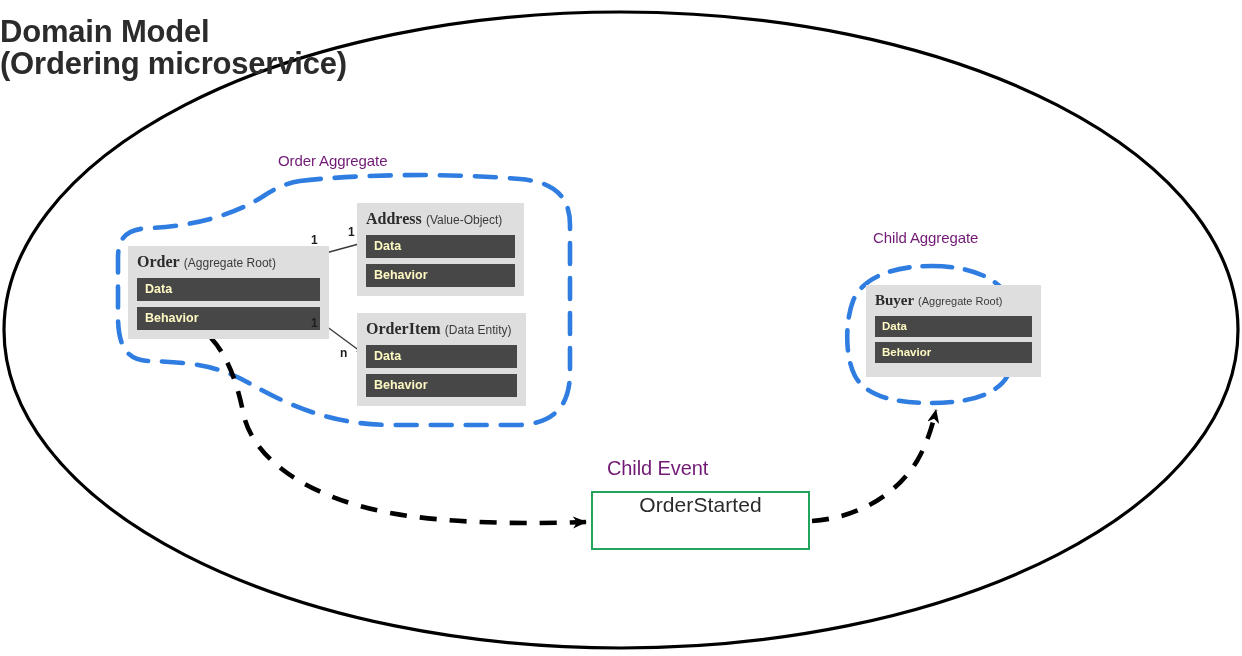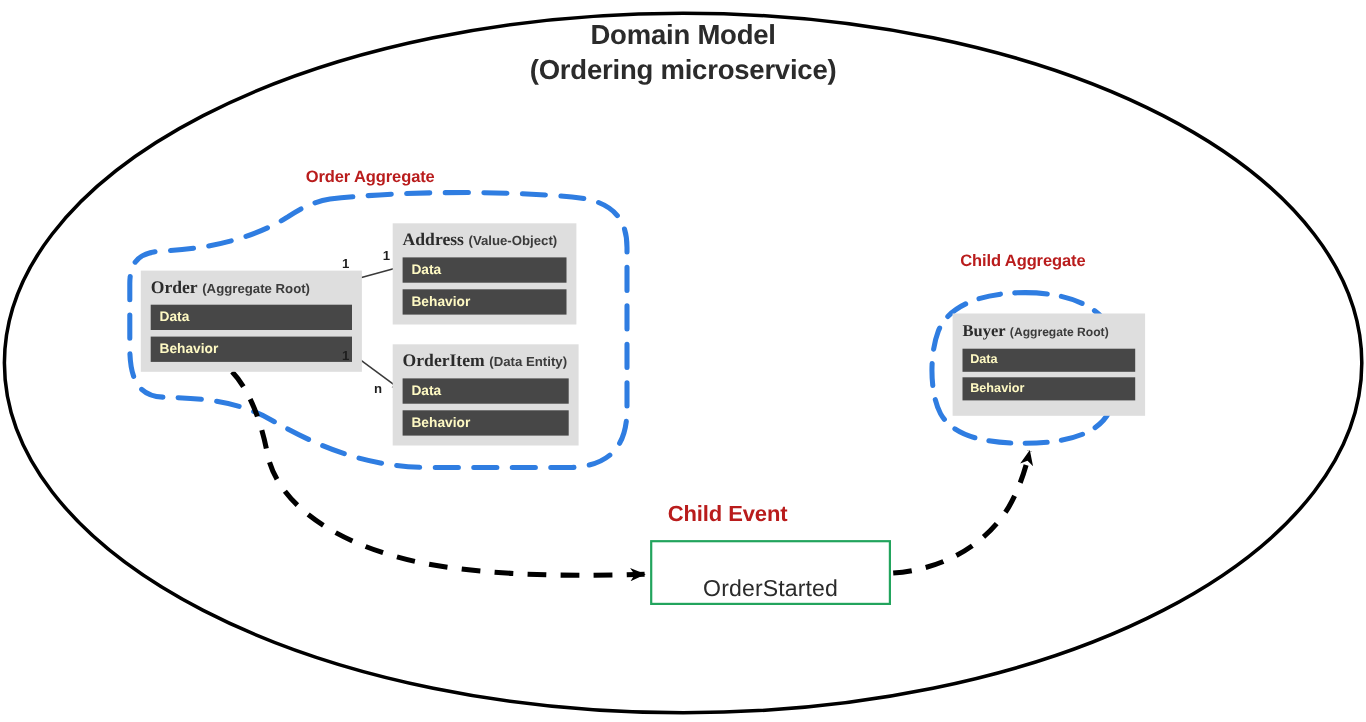--- a/index.html
+++ b/index.html
@@ -27,32 +27,31 @@
     height: 656px;
     pointer-events: none;
   }
 
   
   .diagram-title {
     position: absolute;
     left: 0;
     top: 16px;
     width: 1242px;
-    text-align: center;
-    font-size: 25px;
+    font-size: 31px;
     font-weight: bold;
     color: #2b2b2b;
     line-height: 32px;
     letter-spacing: -0.2px;
   }
   .group-label {
     position: absolute;
     font-size: 15px;
-    font-weight: bold;
-    color: #b91c1c;
+    font-weight: normal;
+    color: #701a75;
     white-space: nowrap;
     letter-spacing: -0.1px;
   }
   #order-aggregate-label { left: 278px; top: 152px; }
   #buyer-aggregate-label { left: 873px; top: 229px; }
   #domain-event-label {
     left: 607px;
     top: 457px;
     font-size: 20px;
   }
@@ -70,21 +69,21 @@
     white-space: nowrap;
     line-height: 19px;
     margin-bottom: 5px;
   }
   .entity-name {
     font-weight: bold;
     font-size: 16px;
     font-family: Liberation Serif, serif;
   }
   .entity-stereotype {
-    font-weight: bold;
+    font-weight: normal;
     font-size: 12px;
     color: #3b3b3b;
   }
   .entity-row {
     background: #474747;
     color: #fef9c3;
     font-size: 12.5px;
     font-weight: bold;
     padding: 4px 8px 5px 8px;
     margin-bottom: 6px;
@@ -106,21 +105,21 @@
   #domain-event-box {
     position: absolute;
     left: 591px;
     top: 491px;
     width: 219px;
     height: 59px;
     border: 2px solid #22a45d;
     background: #ffffff;
     box-sizing: border-box;
     display: flex;
-    align-items: flex-end;
+    align-items: flex-start;
     justify-content: center;
   }
   #domain-event-name {
     font-size: 21px;
     color: #2b2b2b;
     letter-spacing: 0.1px;
   }
 
   
   .mult-label {

